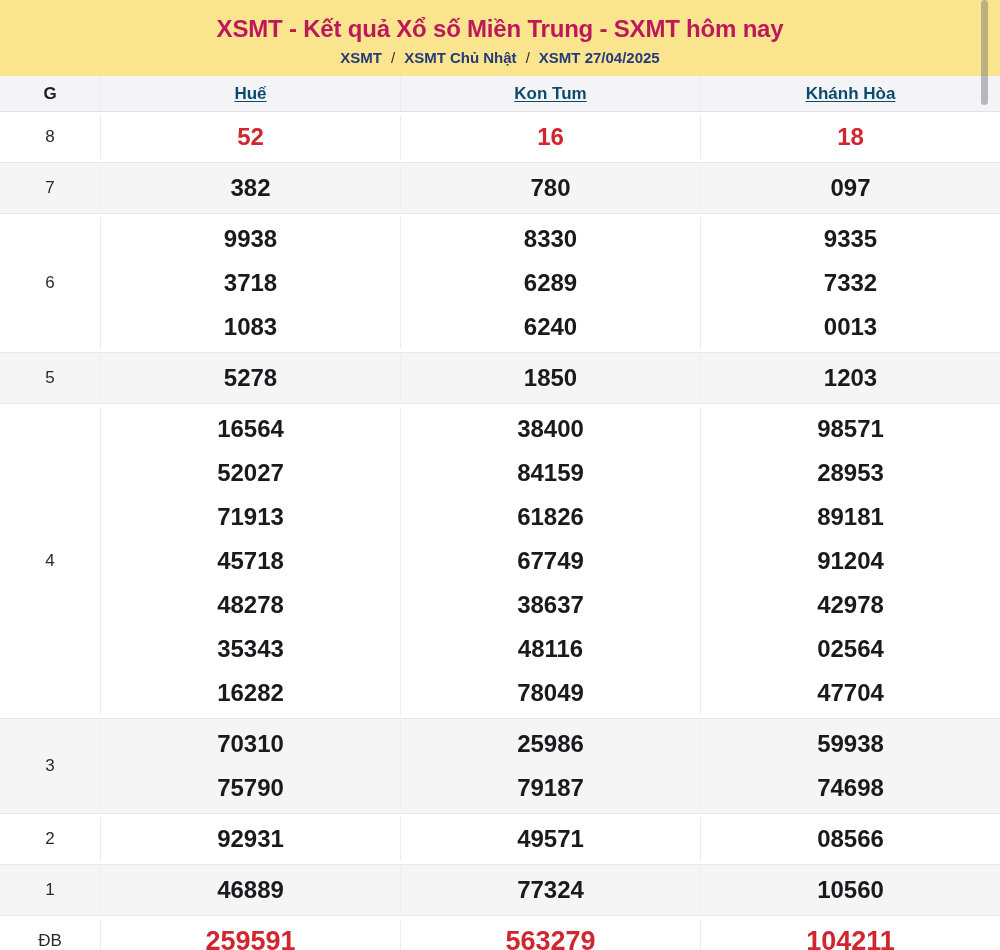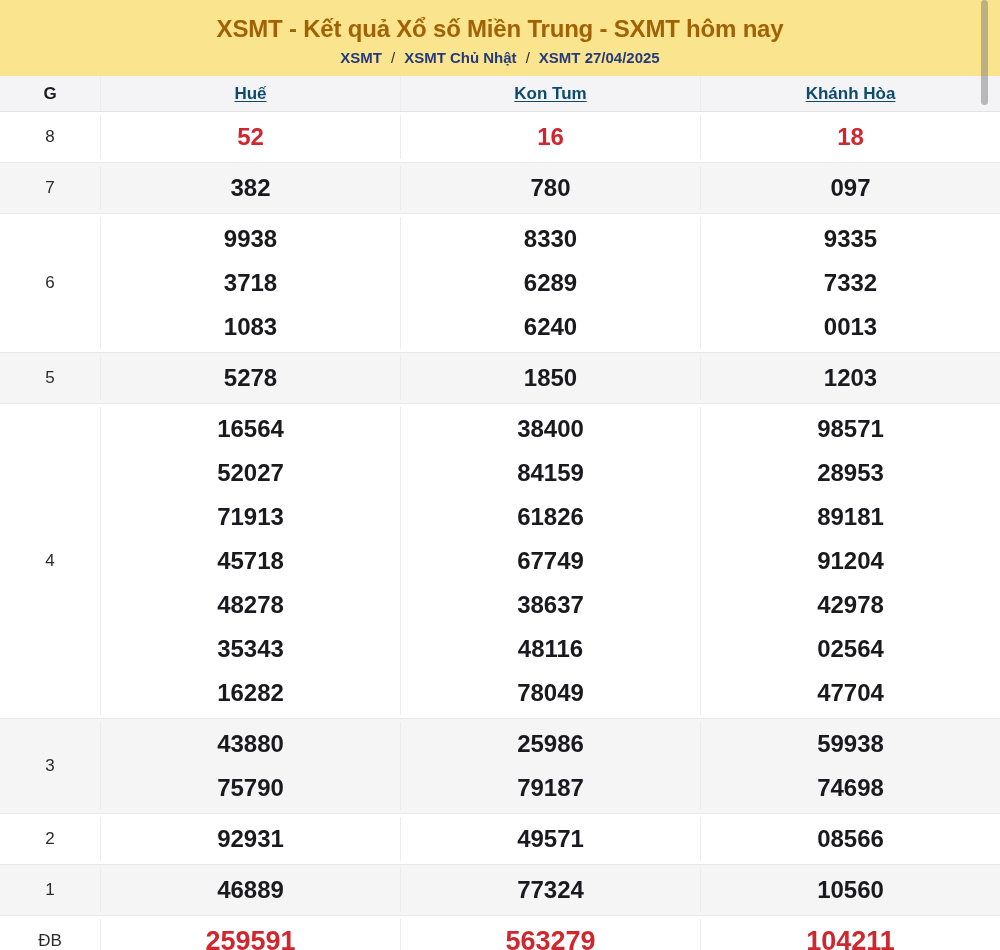--- a/index.html
+++ b/index.html
@@ -6,21 +6,21 @@
   html, body { width: 1000px; height: 950px; overflow: hidden; background: #ffffff; }
   body { font-family: "Liberation Sans", "DejaVu Sans", sans-serif; position: relative; }
 
   
   .page-header {
     height: 76px; background: #fae58e;
     display: flex; flex-direction: column; align-items: center; justify-content: center;
     gap: 6px; padding-top: 4px;
   }
   .page-title {
-    font-size: 24px; font-weight: bold; color: #a16207; letter-spacing: -0.2px;
+    font-size: 24px; font-weight: bold; color: #be185d; letter-spacing: -0.2px;
   }
   .breadcrumb {
     display: flex; align-items: center; gap: 9px;
     font-size: 15px; font-weight: bold;
   }
   .breadcrumb a {
     color: #243a7d; text-underline-offset: 2px; cursor: pointer;
   }
   .breadcrumb .sep { color: #2a2a2e; font-weight: normal; }
 
@@ -161,21 +161,21 @@
           <div class="result-value">89181</div>
           <div class="result-value">91204</div>
           <div class="result-value">42978</div>
           <div class="result-value">02564</div>
           <div class="result-value">47704</div>
         </div>
       </div>
       <div class="t-row prize-row alt">
         <div class="col-g prize-label">3</div>
         <div class="col-v">
-          <div class="result-value">43880</div>
+          <div class="result-value">70310</div>
           <div class="result-value">75790</div>
         </div>
         <div class="col-v">
           <div class="result-value">25986</div>
           <div class="result-value">79187</div>
         </div>
         <div class="col-v">
           <div class="result-value">59938</div>
           <div class="result-value">74698</div>
         </div>

